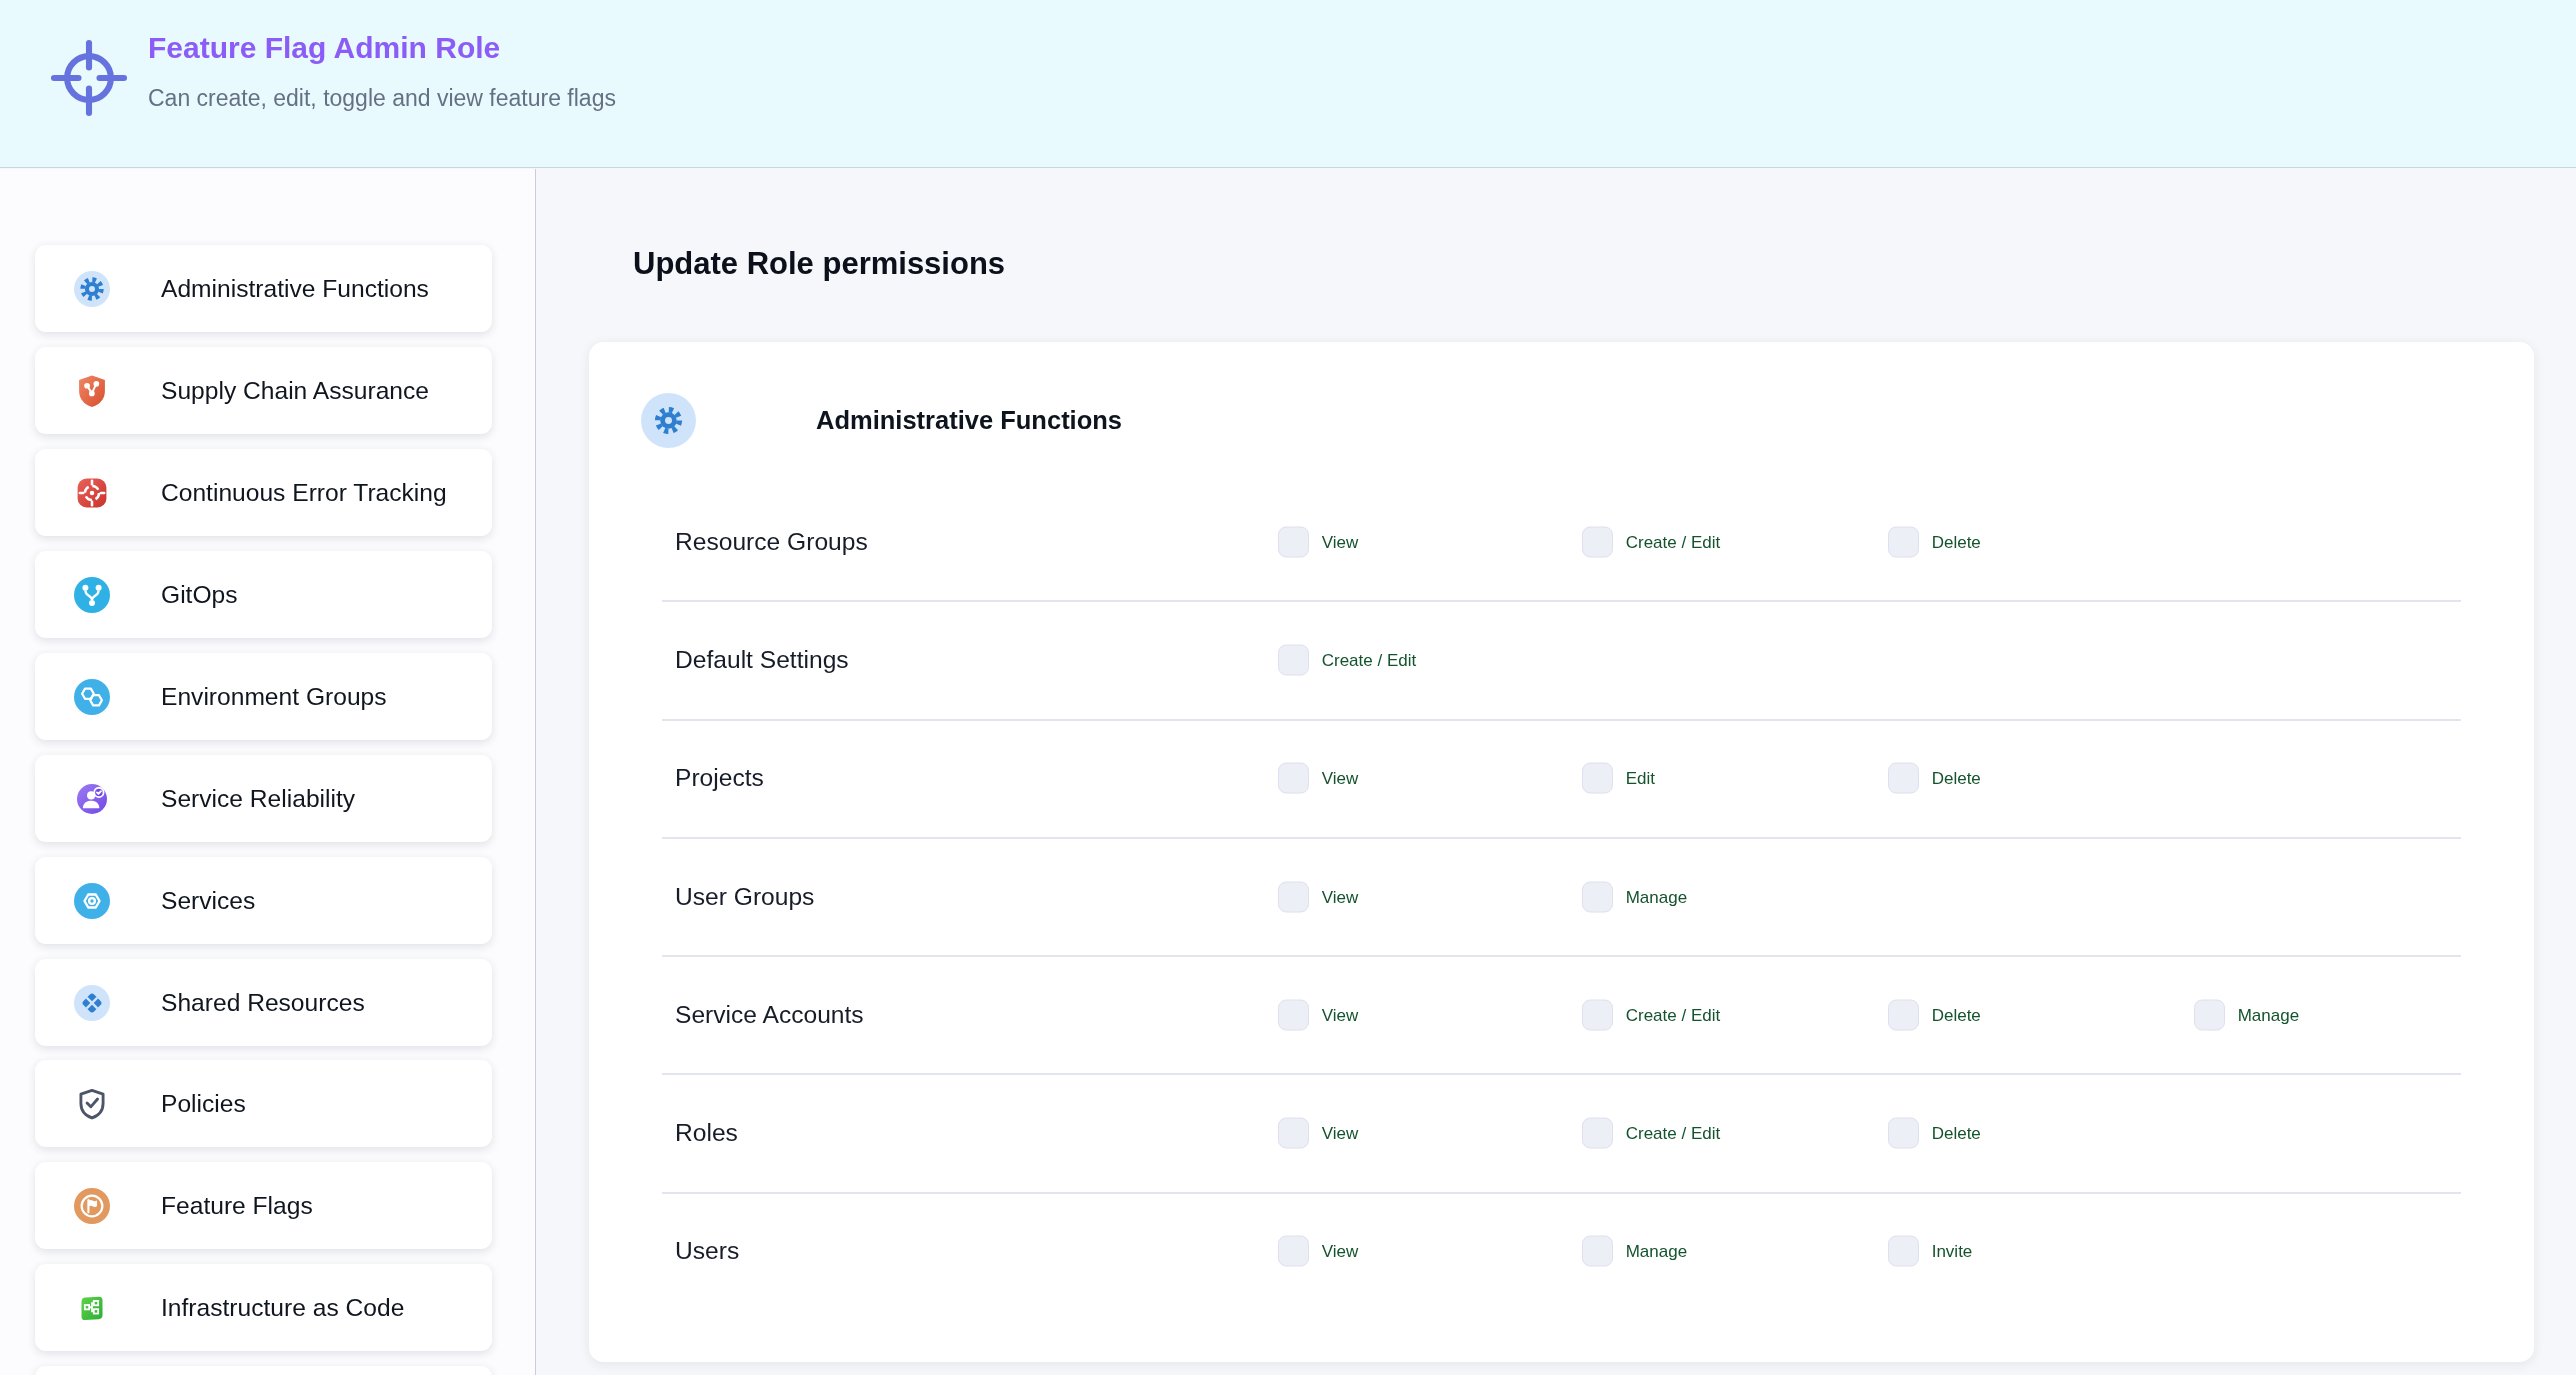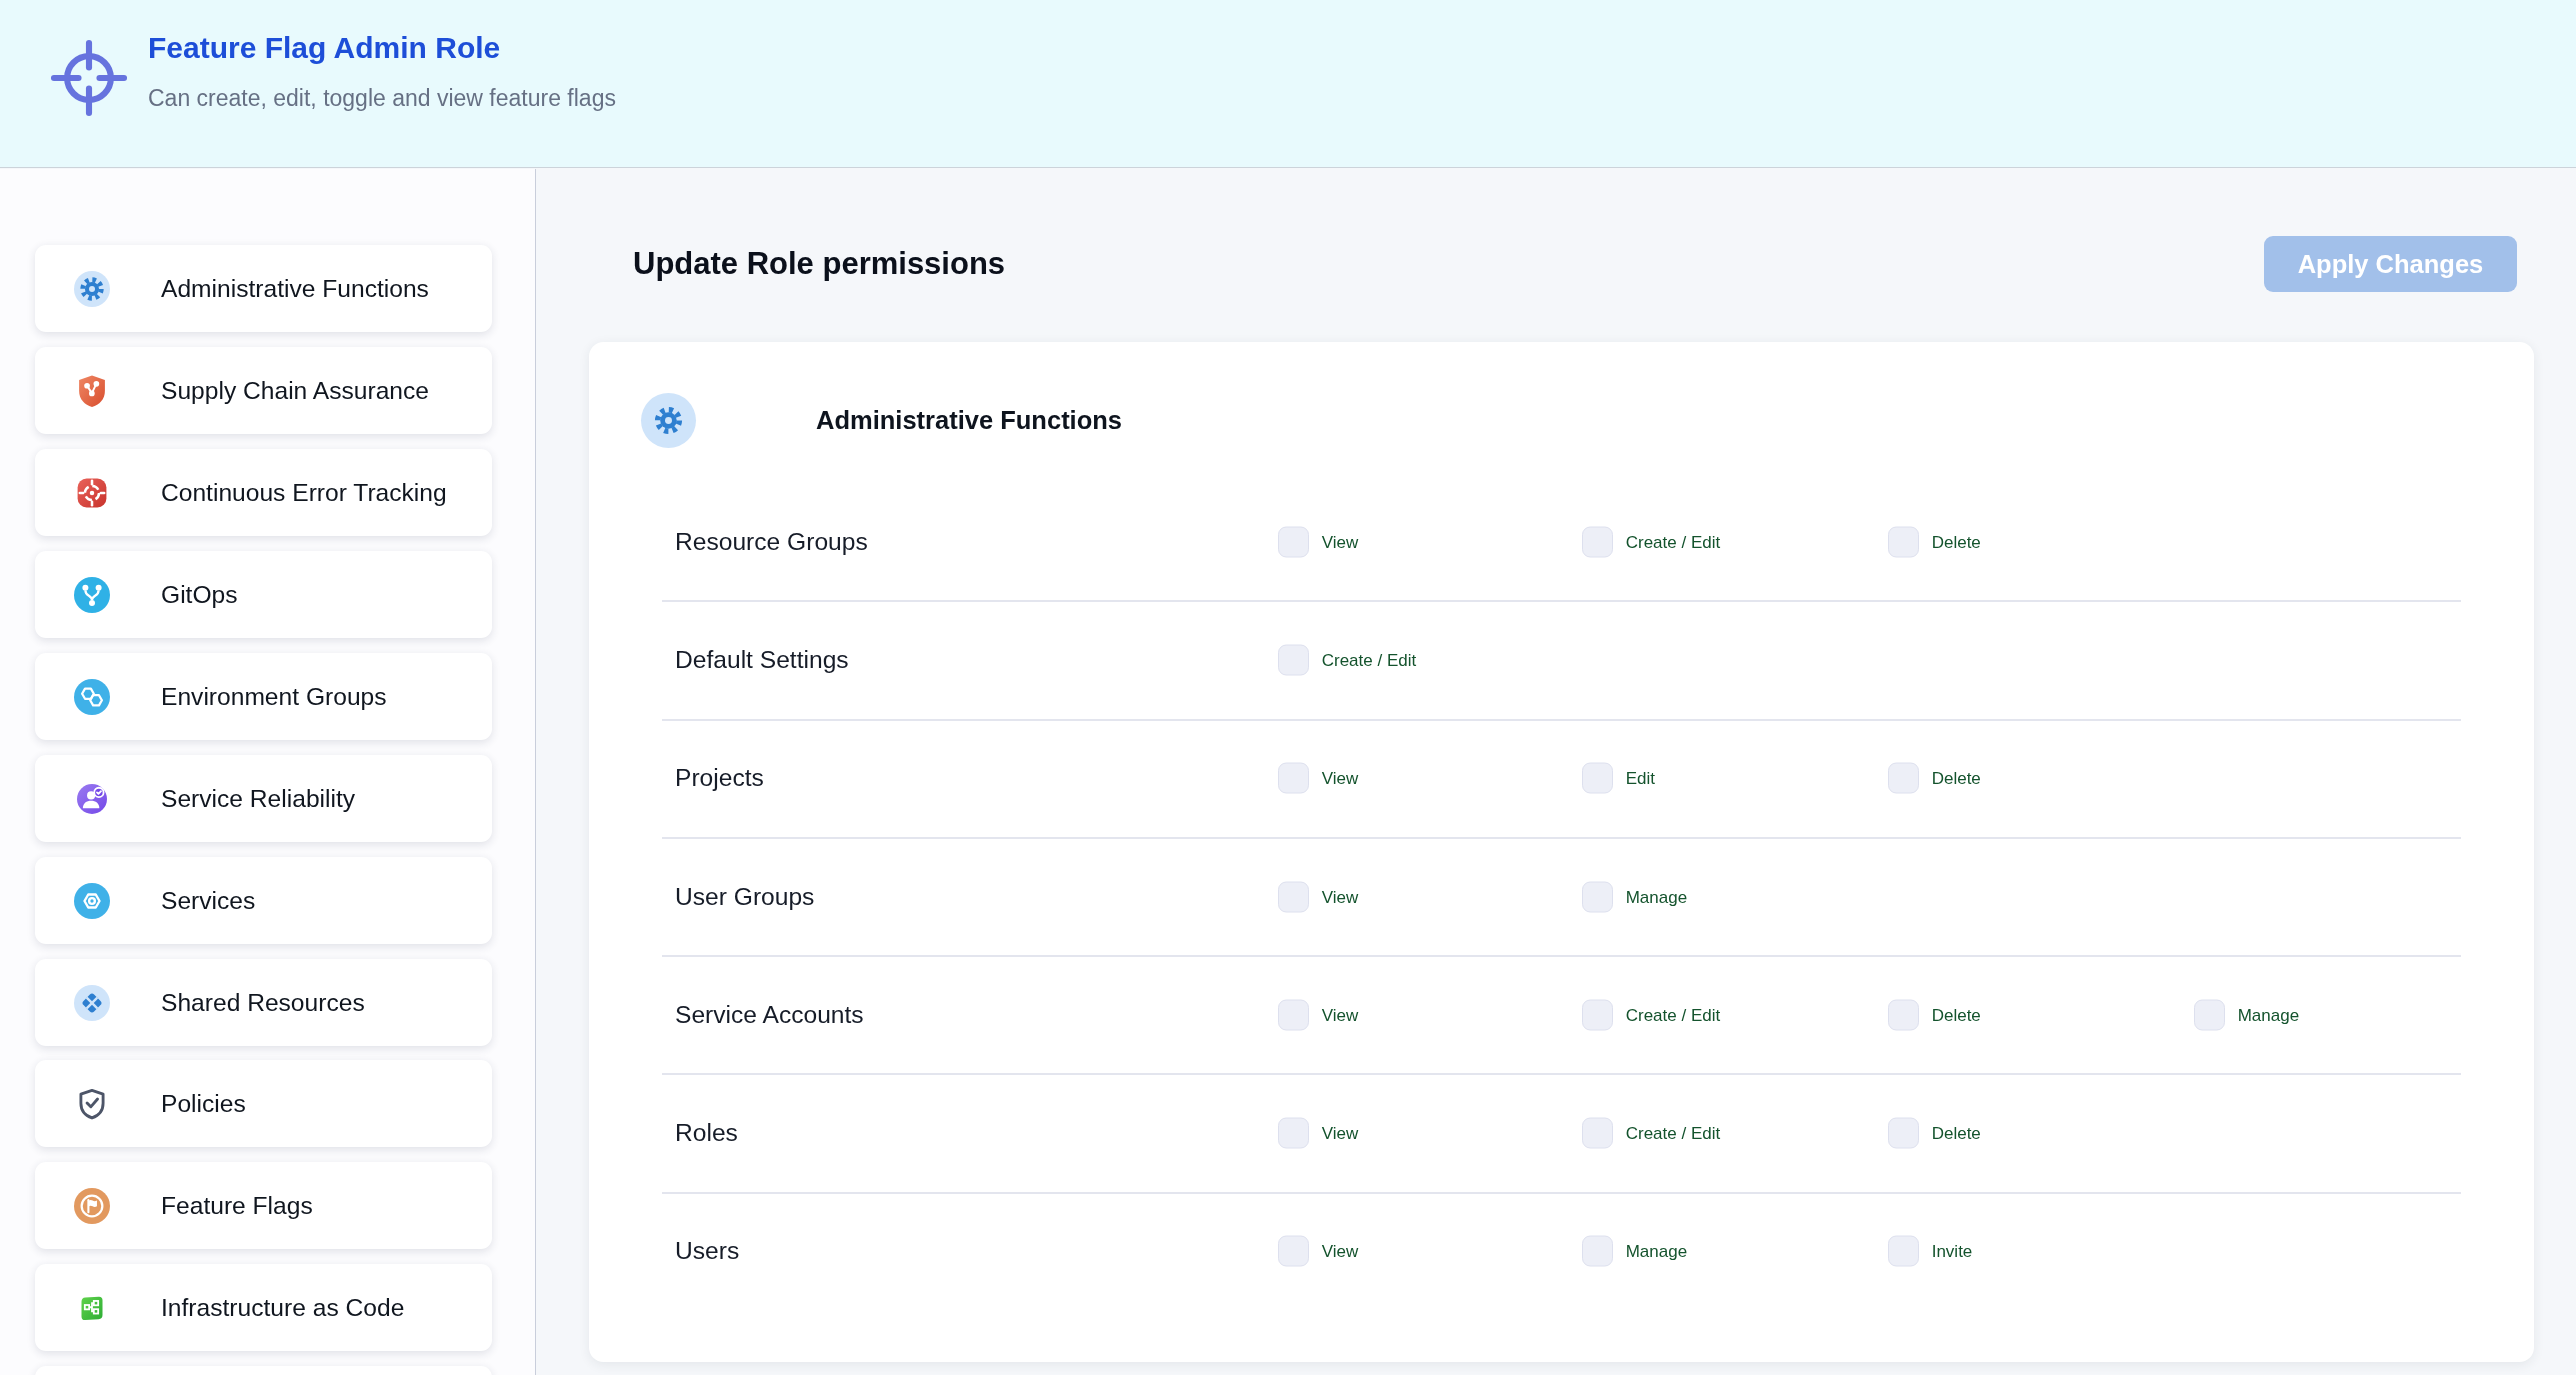--- a/index.html
+++ b/index.html
@@ -3,21 +3,21 @@
 <meta charset="utf-8">
 <style>
   html,body{margin:0;padding:0;background:#f5f7fa;}
   .page{position:relative;width:2576px;height:1375px;overflow:hidden;
         font-family:"Liberation Sans","DejaVu Sans",sans-serif;color:#1d2430;}
 
   
   .hdr{position:absolute;left:0;top:0;width:2576px;height:167px;background:#e8fafd;
        border-bottom:1.8px solid #ccd3da;}
   .hdr-icon{position:absolute;left:47px;top:36px;width:84px;height:84px;}
-  .hdr-title{position:absolute;left:148px;top:31px;font-size:30px;font-weight:700;color:#1d4ed8;}
+  .hdr-title{position:absolute;left:148px;top:31px;font-size:30px;font-weight:700;color:#8b5cf6;}
   .hdr-sub{position:absolute;left:148px;top:85px;font-size:23px;color:#667084;}
   .meta{position:absolute;top:9px;right:11px;display:flex;align-items:flex-start;}
   .meta-col{display:flex;flex-direction:column;gap:11px;font-size:23px;color:#5d6678;line-height:24.6px;}
   .meta-div{width:1.8px;height:69px;background:#b7bfcc;margin:0 22px;}
 
   
   .side{position:absolute;left:0;top:169px;width:535px;bottom:0;background:#fcfcfe;
         border-right:1.8px solid #c9cedb;}
   .side-card{position:absolute;left:35px;width:457px;height:87px;background:#fff;border-radius:11px;
              box-shadow:0 2.7px 8.2px rgba(35,45,70,.12);display:flex;align-items:center;}
@@ -222,21 +222,20 @@
             </svg>
           </span>
     <span class="side-label">Infrastructure as Code</span>
   </div>
       </div>
     <div class="side-card" style="top:1197px;"></div>
   </div>
 
   <div class="main">
     <div class="main-h1">Update Role permissions</div>
-    <button class="apply-btn">Apply Changes</button>
 
     <div class="perm-card">
       <div class="card-ic">
         <svg viewBox="0 0 24 24">
           <circle cx="12" cy="12" r="8.3" stroke="#2e7fd0" stroke-width="4.4" fill="none" stroke-dasharray="3.26 3.26"></circle>
           <circle cx="12" cy="12" r="6.4" fill="#2e7fd0"></circle>
           <circle cx="12" cy="12" r="2.7" fill="#cfe4fa"></circle>
         </svg>
       </div>
       <div class="card-title">Administrative Functions</div>

